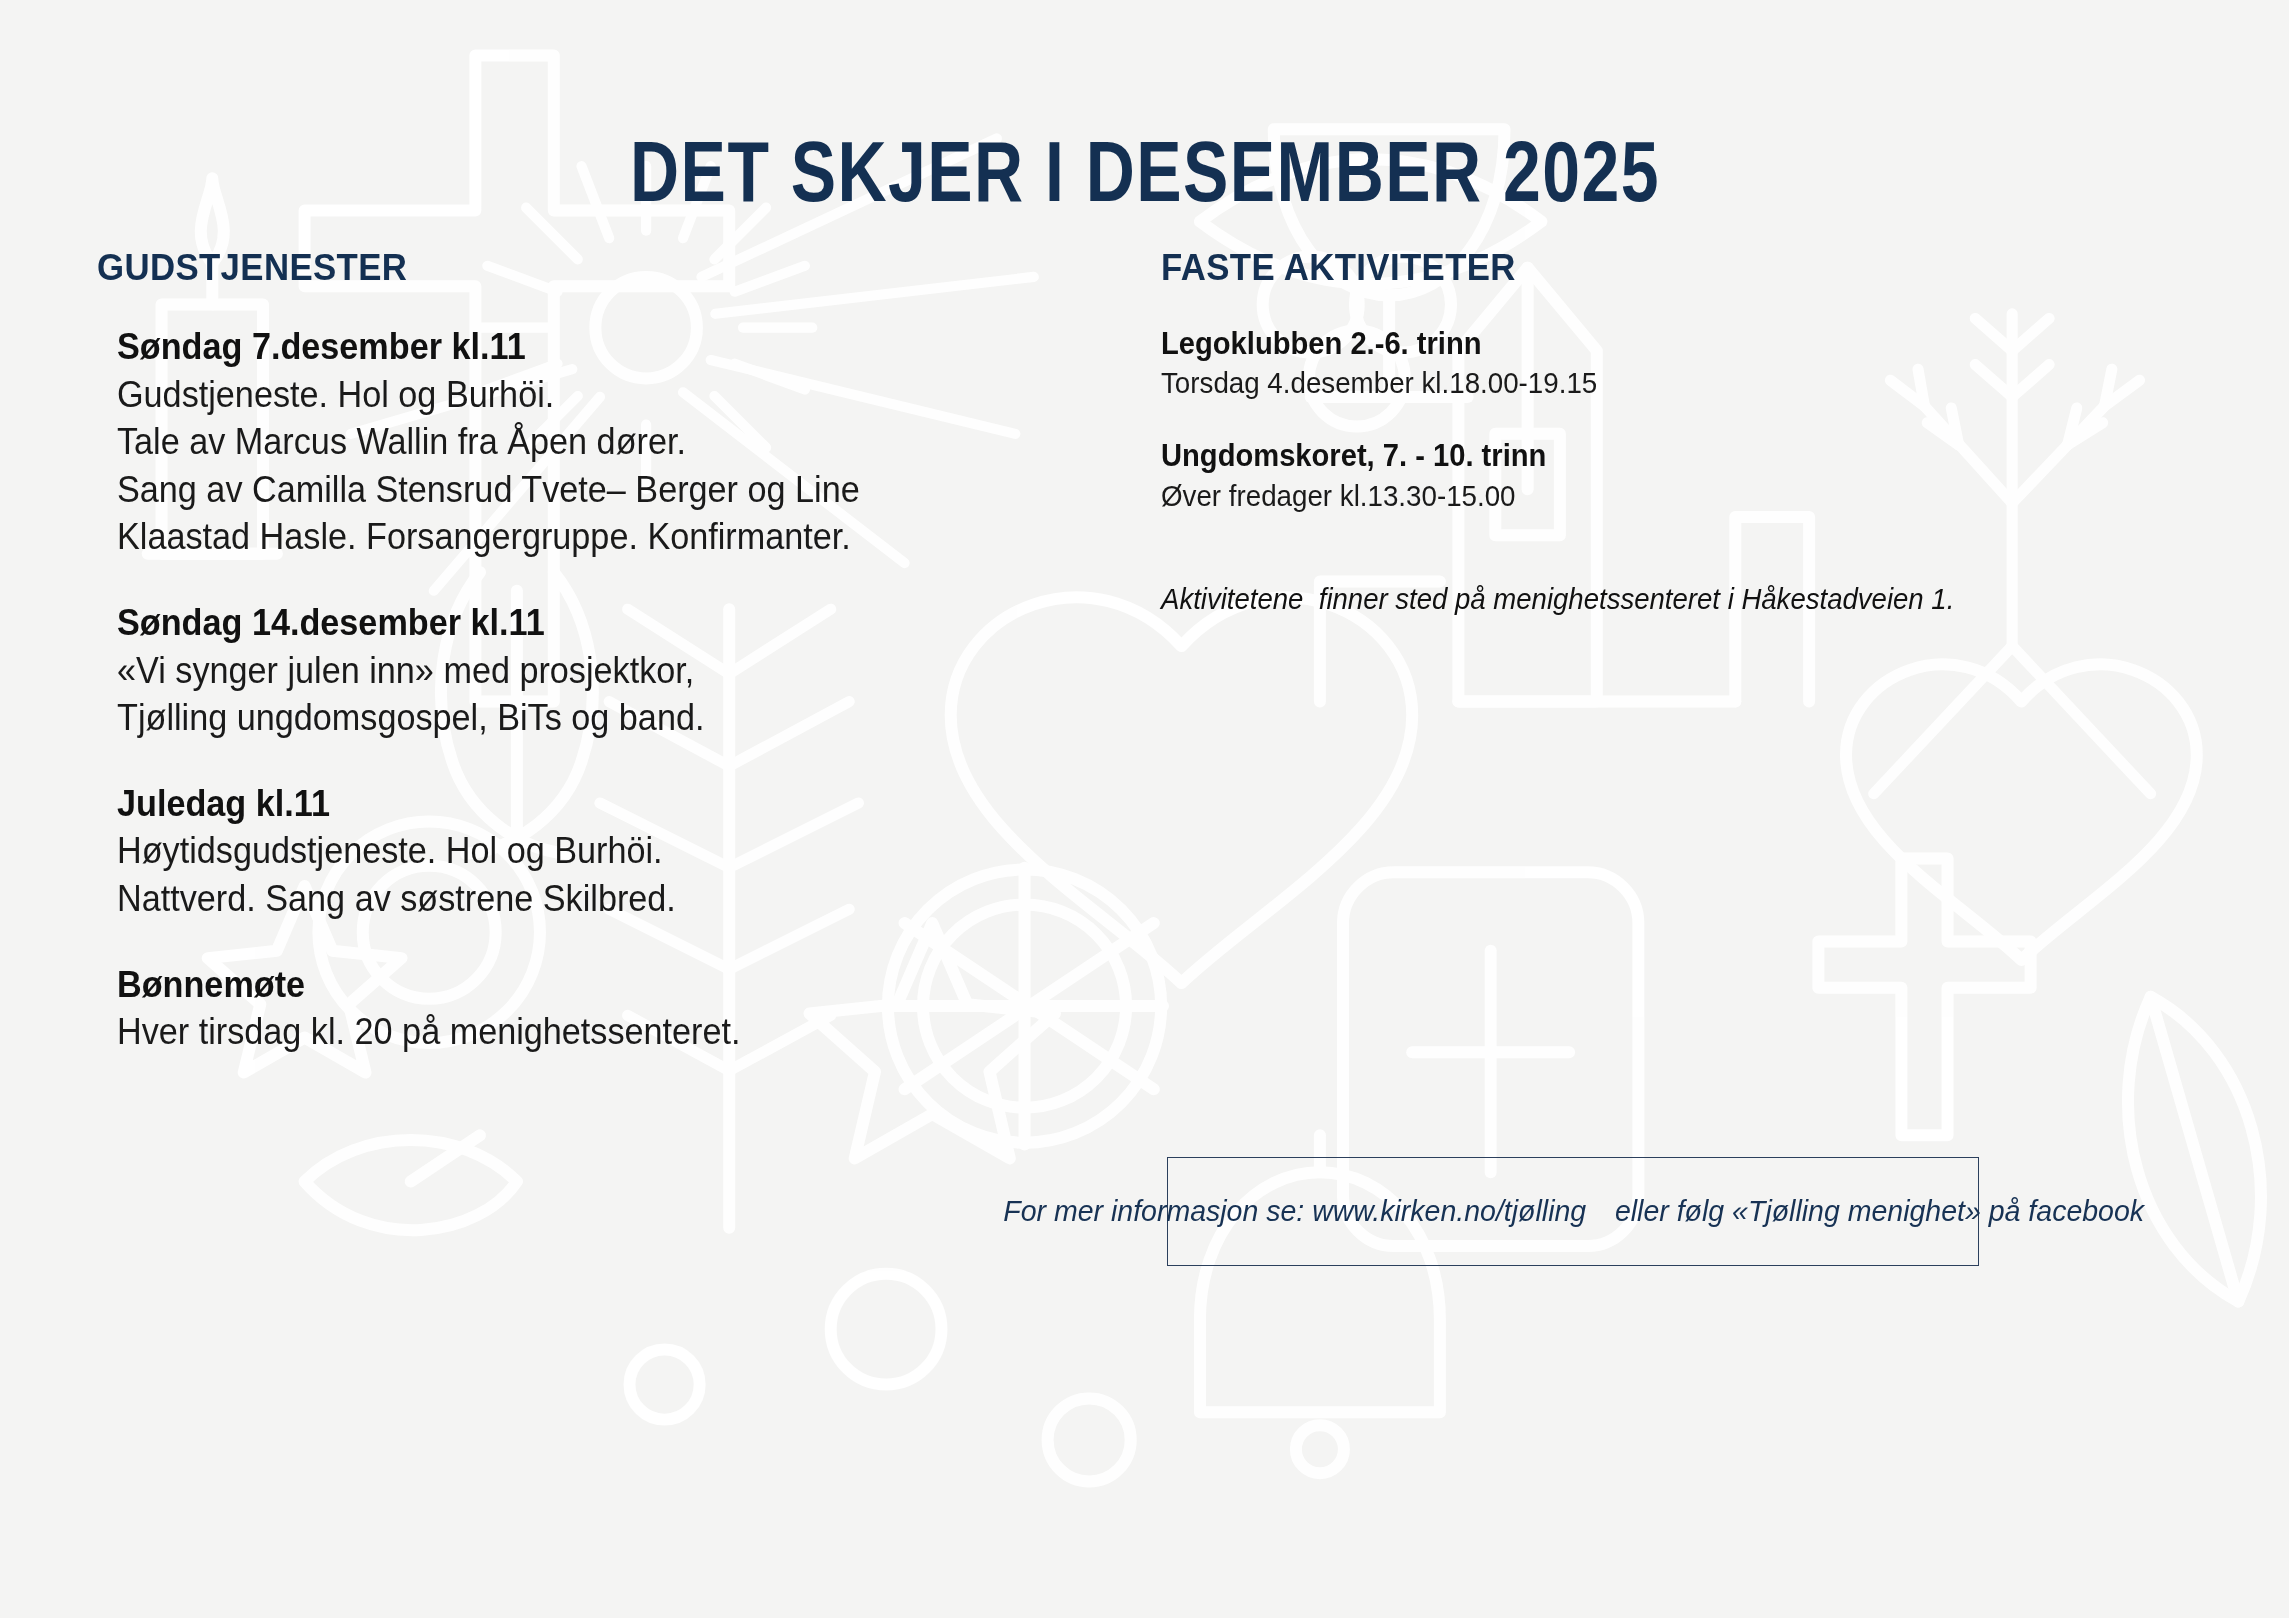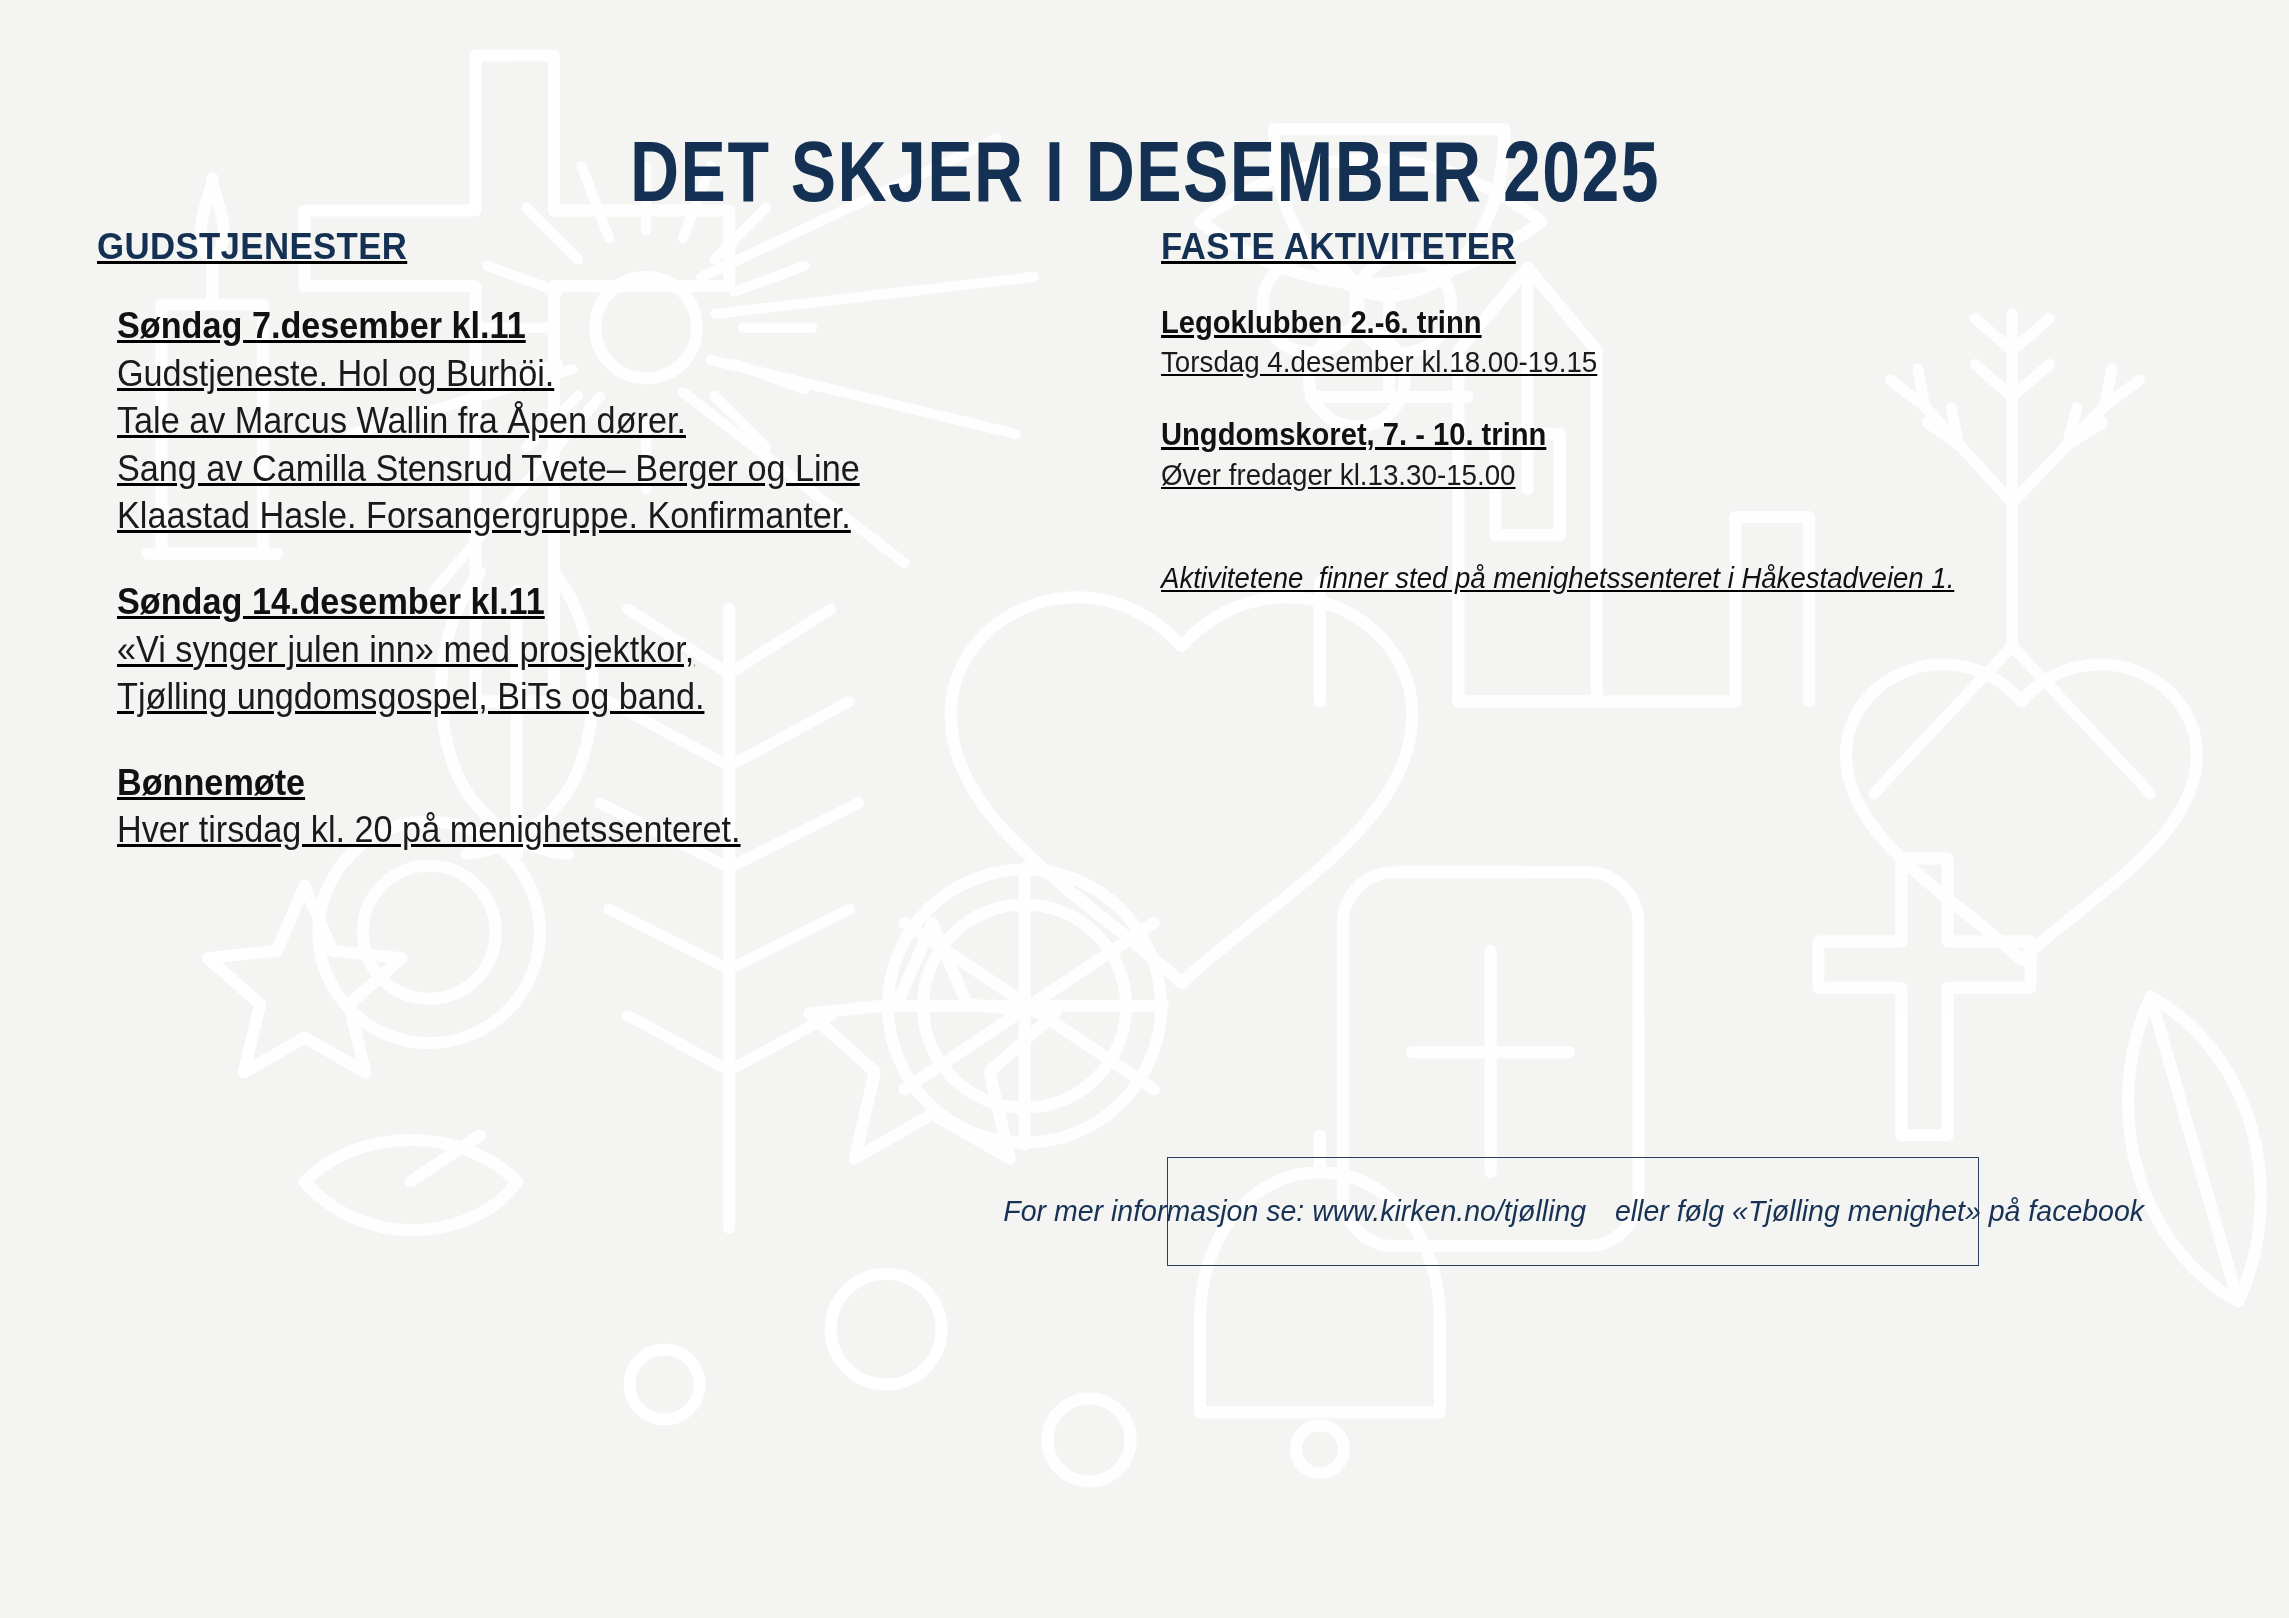--- a/index.html
+++ b/index.html
@@ -46,22 +46,21 @@
     font-weight: 700;
     letter-spacing: 1.8px;
     line-height: 1;
     transform: scaleX(0.80);
     transform-origin: center top;
     white-space: nowrap;
   }
 
   .col {
     position: absolute;
-    top: 226px;
-    text-decoration: underline;
+    top: 247px;
   }
   .col-left  { left: 97px;  width: 978px; }
   .col-right { left: 1161px; width: 1043px; }
 
   .section-heading {
     color: #143052;
     font-size: 37px;
     font-weight: 700;
     letter-spacing: 0.4px;
     margin: 0 0 35px 0;
@@ -304,20 +303,25 @@
         <div class="svc-line">Klaastad Hasle. Forsangergruppe. Konfirmanter.</div>
       </div>
 
       <div class="svc-block">
         <div class="svc-title">Søndag 14.desember kl.11</div>
         <div class="svc-line">«Vi synger julen inn» med prosjektkor,</div>
         <div class="svc-line">Tjølling ungdomsgospel, BiTs og band.</div>
       </div>
 
 
+      <div class="svc-block">
+        <div class="svc-title">Juledag kl.11</div>
+        <div class="svc-line">Høytidsgudstjeneste. Hol og Burhöi.</div>
+        <div class="svc-line">Nattverd. Sang av søstrene Skilbred.</div>
+      </div>
 
       <div class="svc-block">
         <div class="svc-title">Bønnemøte</div>
         <div class="svc-line">Hver tirsdag kl. 20 på menighetssenteret.</div>
       </div>
     </section>
 
     <section class="col col-right">
       <h2 class="section-heading">FASTE AKTIVITETER</h2>
 

